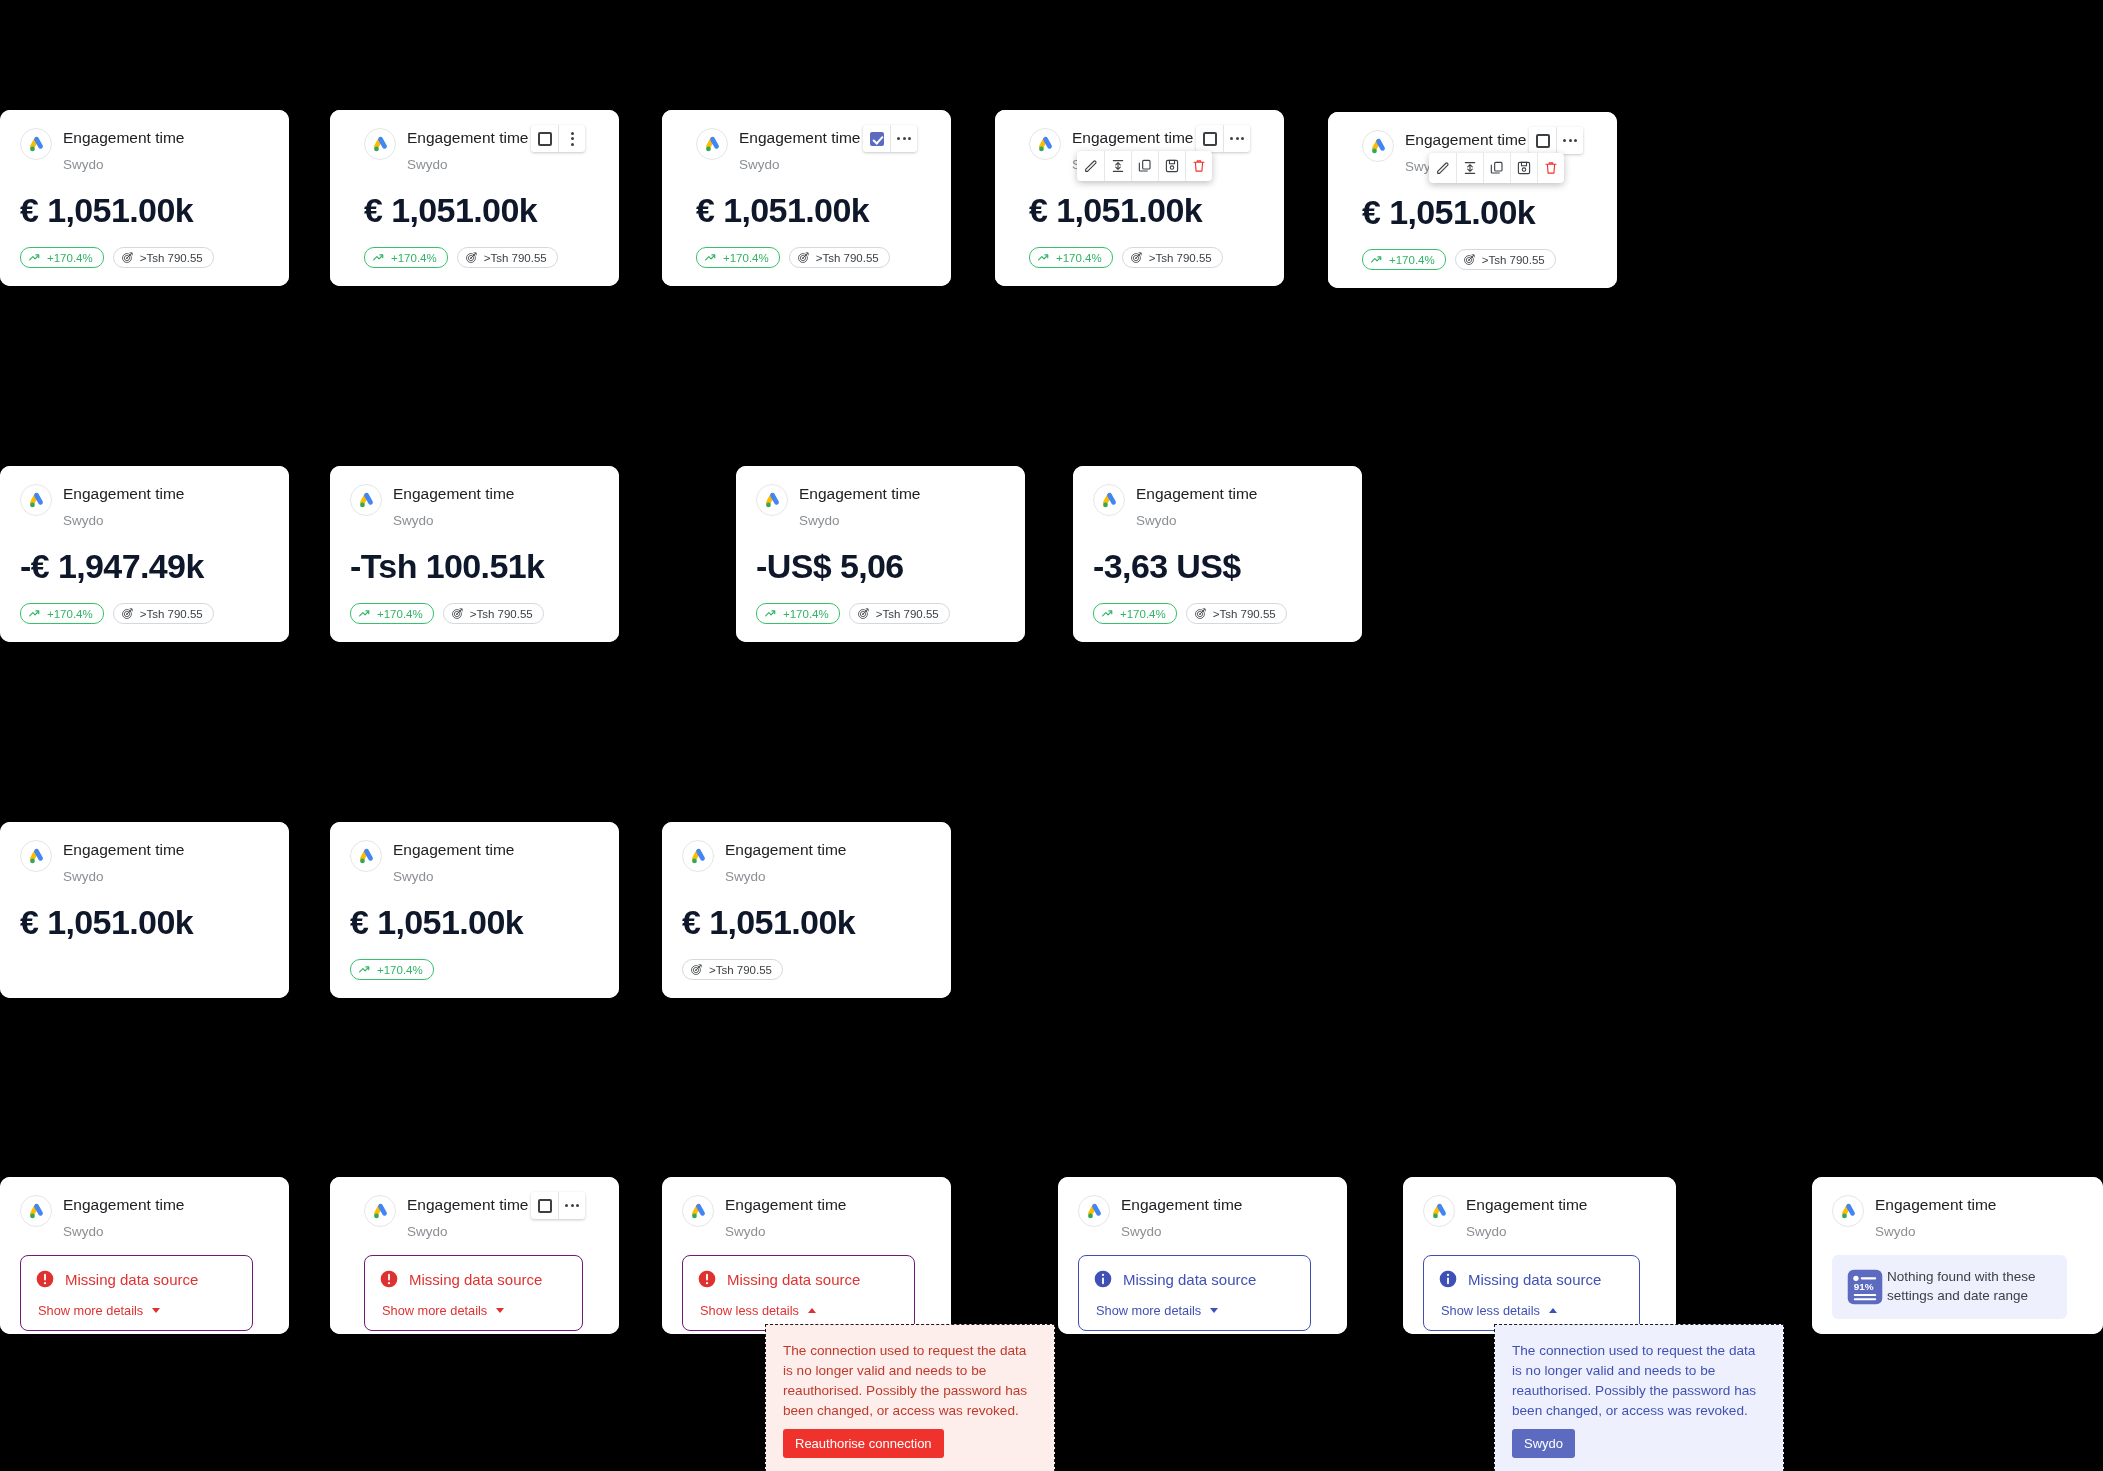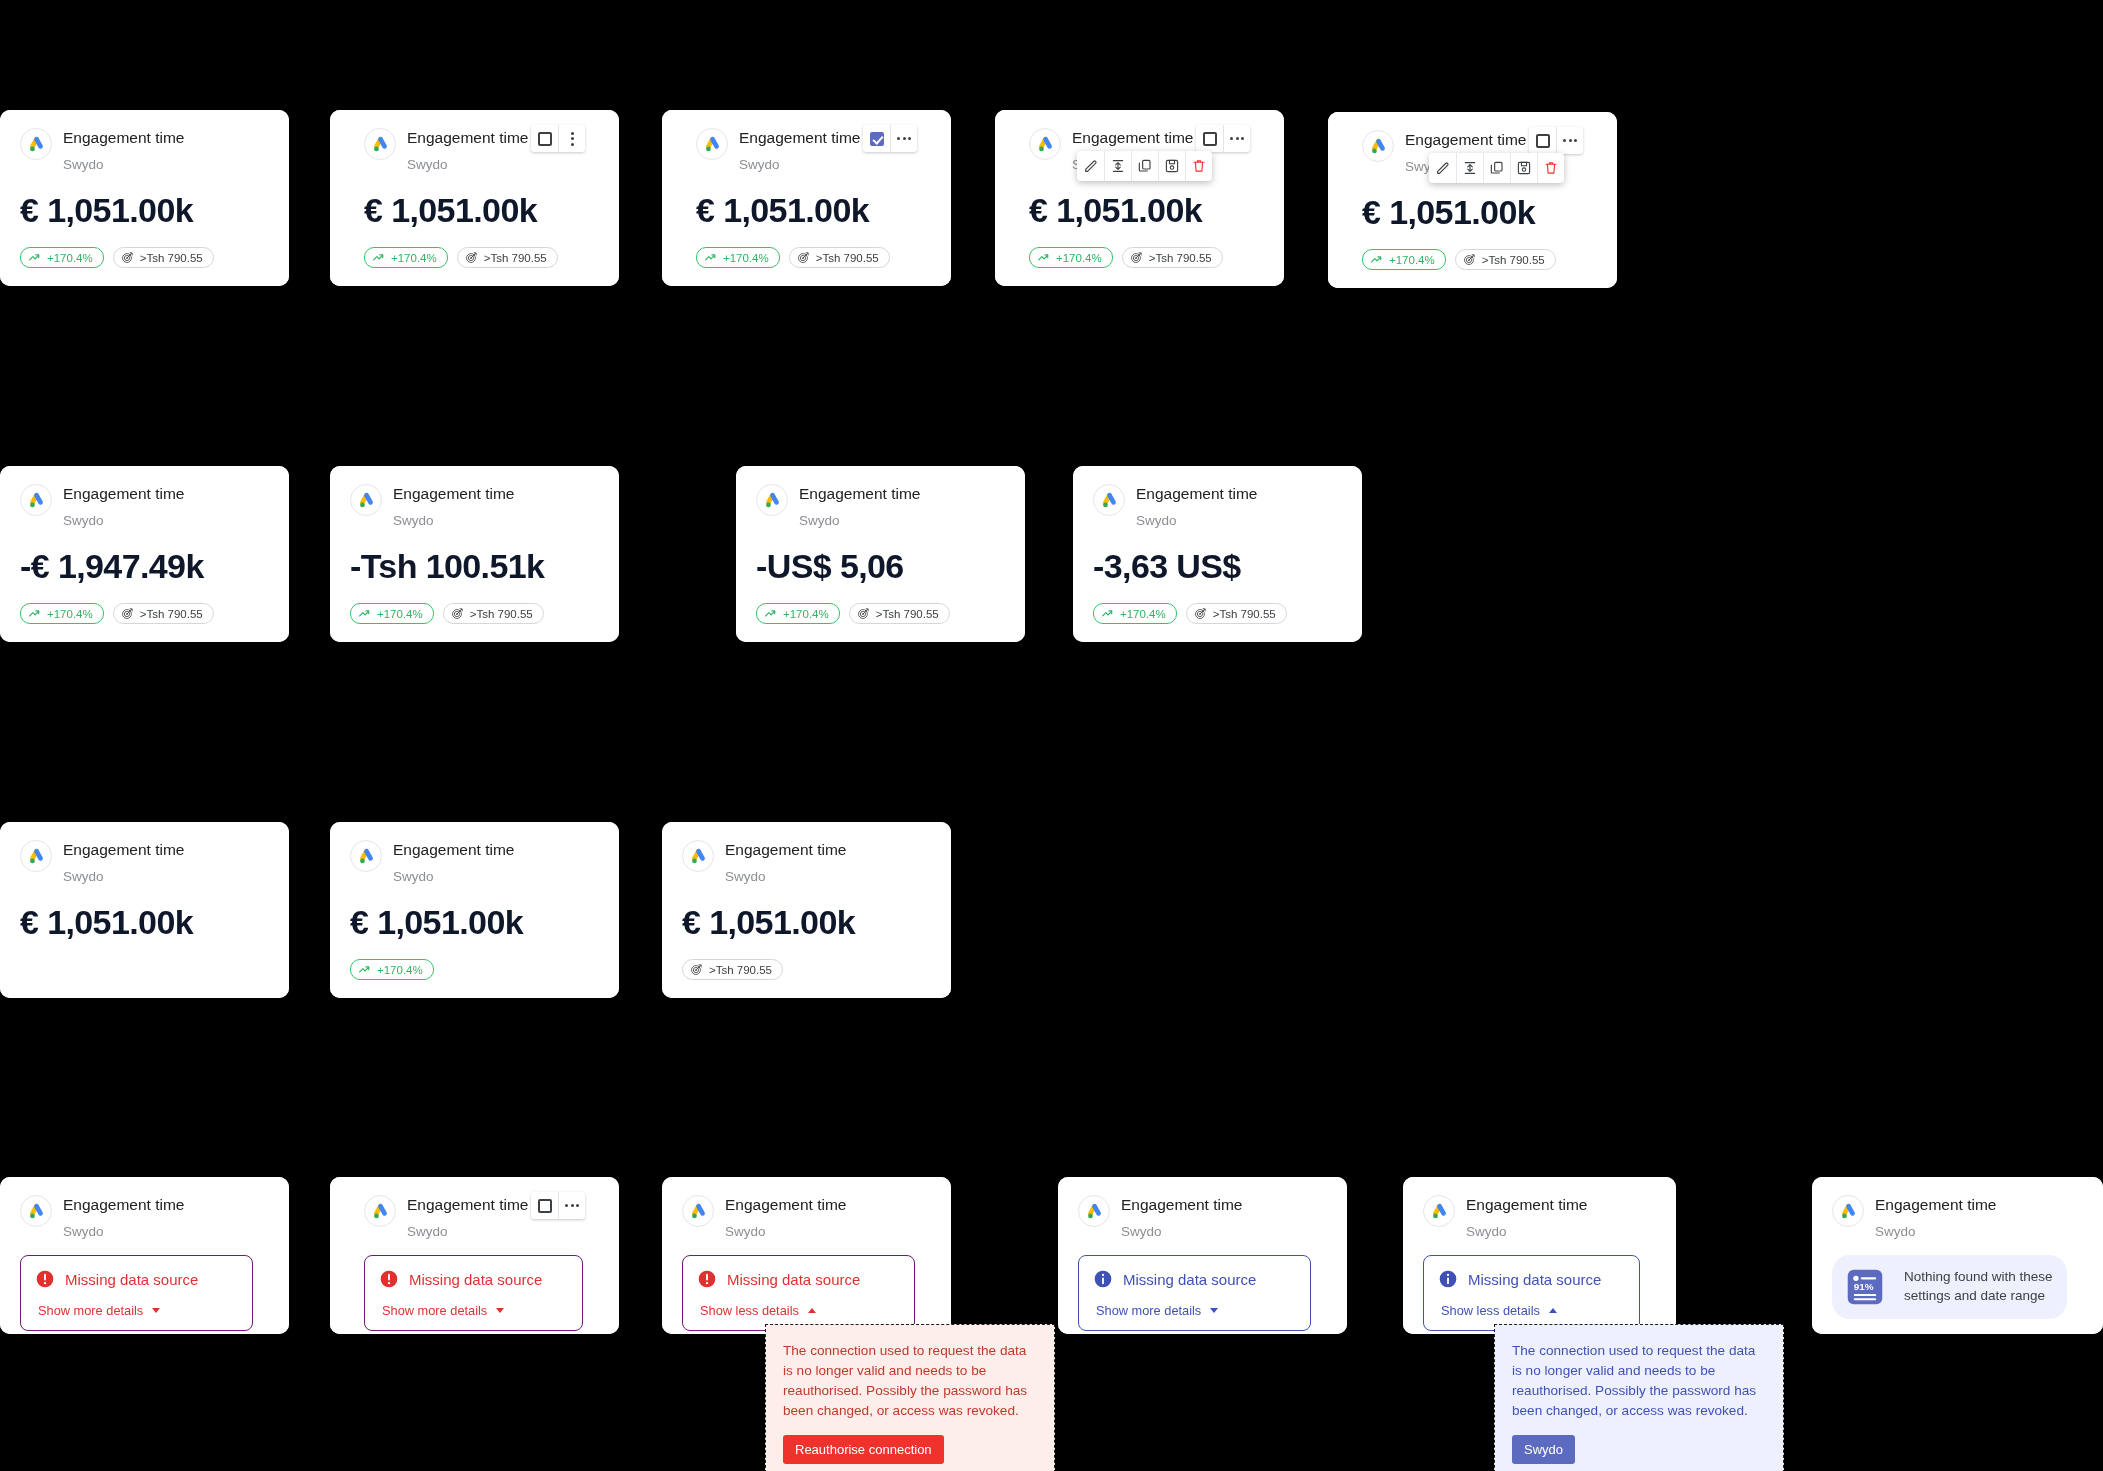--- a/index.html
+++ b/index.html
@@ -128,38 +128,38 @@
     margin-top:14px; margin-left:3px;
     font-size:12.8px; color:#e03131; cursor:pointer;
   }
   .status-box.info .status-toggle{ color:#3f51b5; }
   .caret{ width:0;height:0;border-left:4.5px solid transparent;border-right:4.5px solid transparent; }
   .caret.down{ border-top:5.5px solid currentColor; }
   .caret.up{ border-bottom:5.5px solid currentColor; }
 
   .empty-box{
     margin-top:14px;
-    background:#eef1fd; border-radius:18px;
+    background:#eef1fd; border-radius:6px;
     padding:13px 14px;
-    display:flex; align-items:center; gap:20px;
+    display:flex; align-items:center; gap:3px;
   }
   .empty-text{ font-size:13.5px; color:#3c4043; line-height:1.38; }
 
   
   .popover{
     position:absolute; z-index:60;
     border:1.5px dashed #1c1c1c;
     padding:16px 17px 18px 17px;
   }
   .popover.err{ background:#fdeeec; }
   .popover.inf{ background:#eef1fd; }
   .pop-text{ font-size:13.6px; line-height:1.47; color:#c0392b; }
   .popover.inf .pop-text{ color:#3f51b5; }
   .pop-btn{
-    display:inline-block; margin-top:14px;
+    display:inline-block; margin-top:8px;
     padding:7px 12px; border-radius:3px;
     font-size:13px; color:#fff; background:#f0322c; cursor:pointer;
   }
   .popover.inf .pop-btn{ background:#5c6bc0; }
 </style>
 </head>
 <body>
 
 <div class="stage">
 

